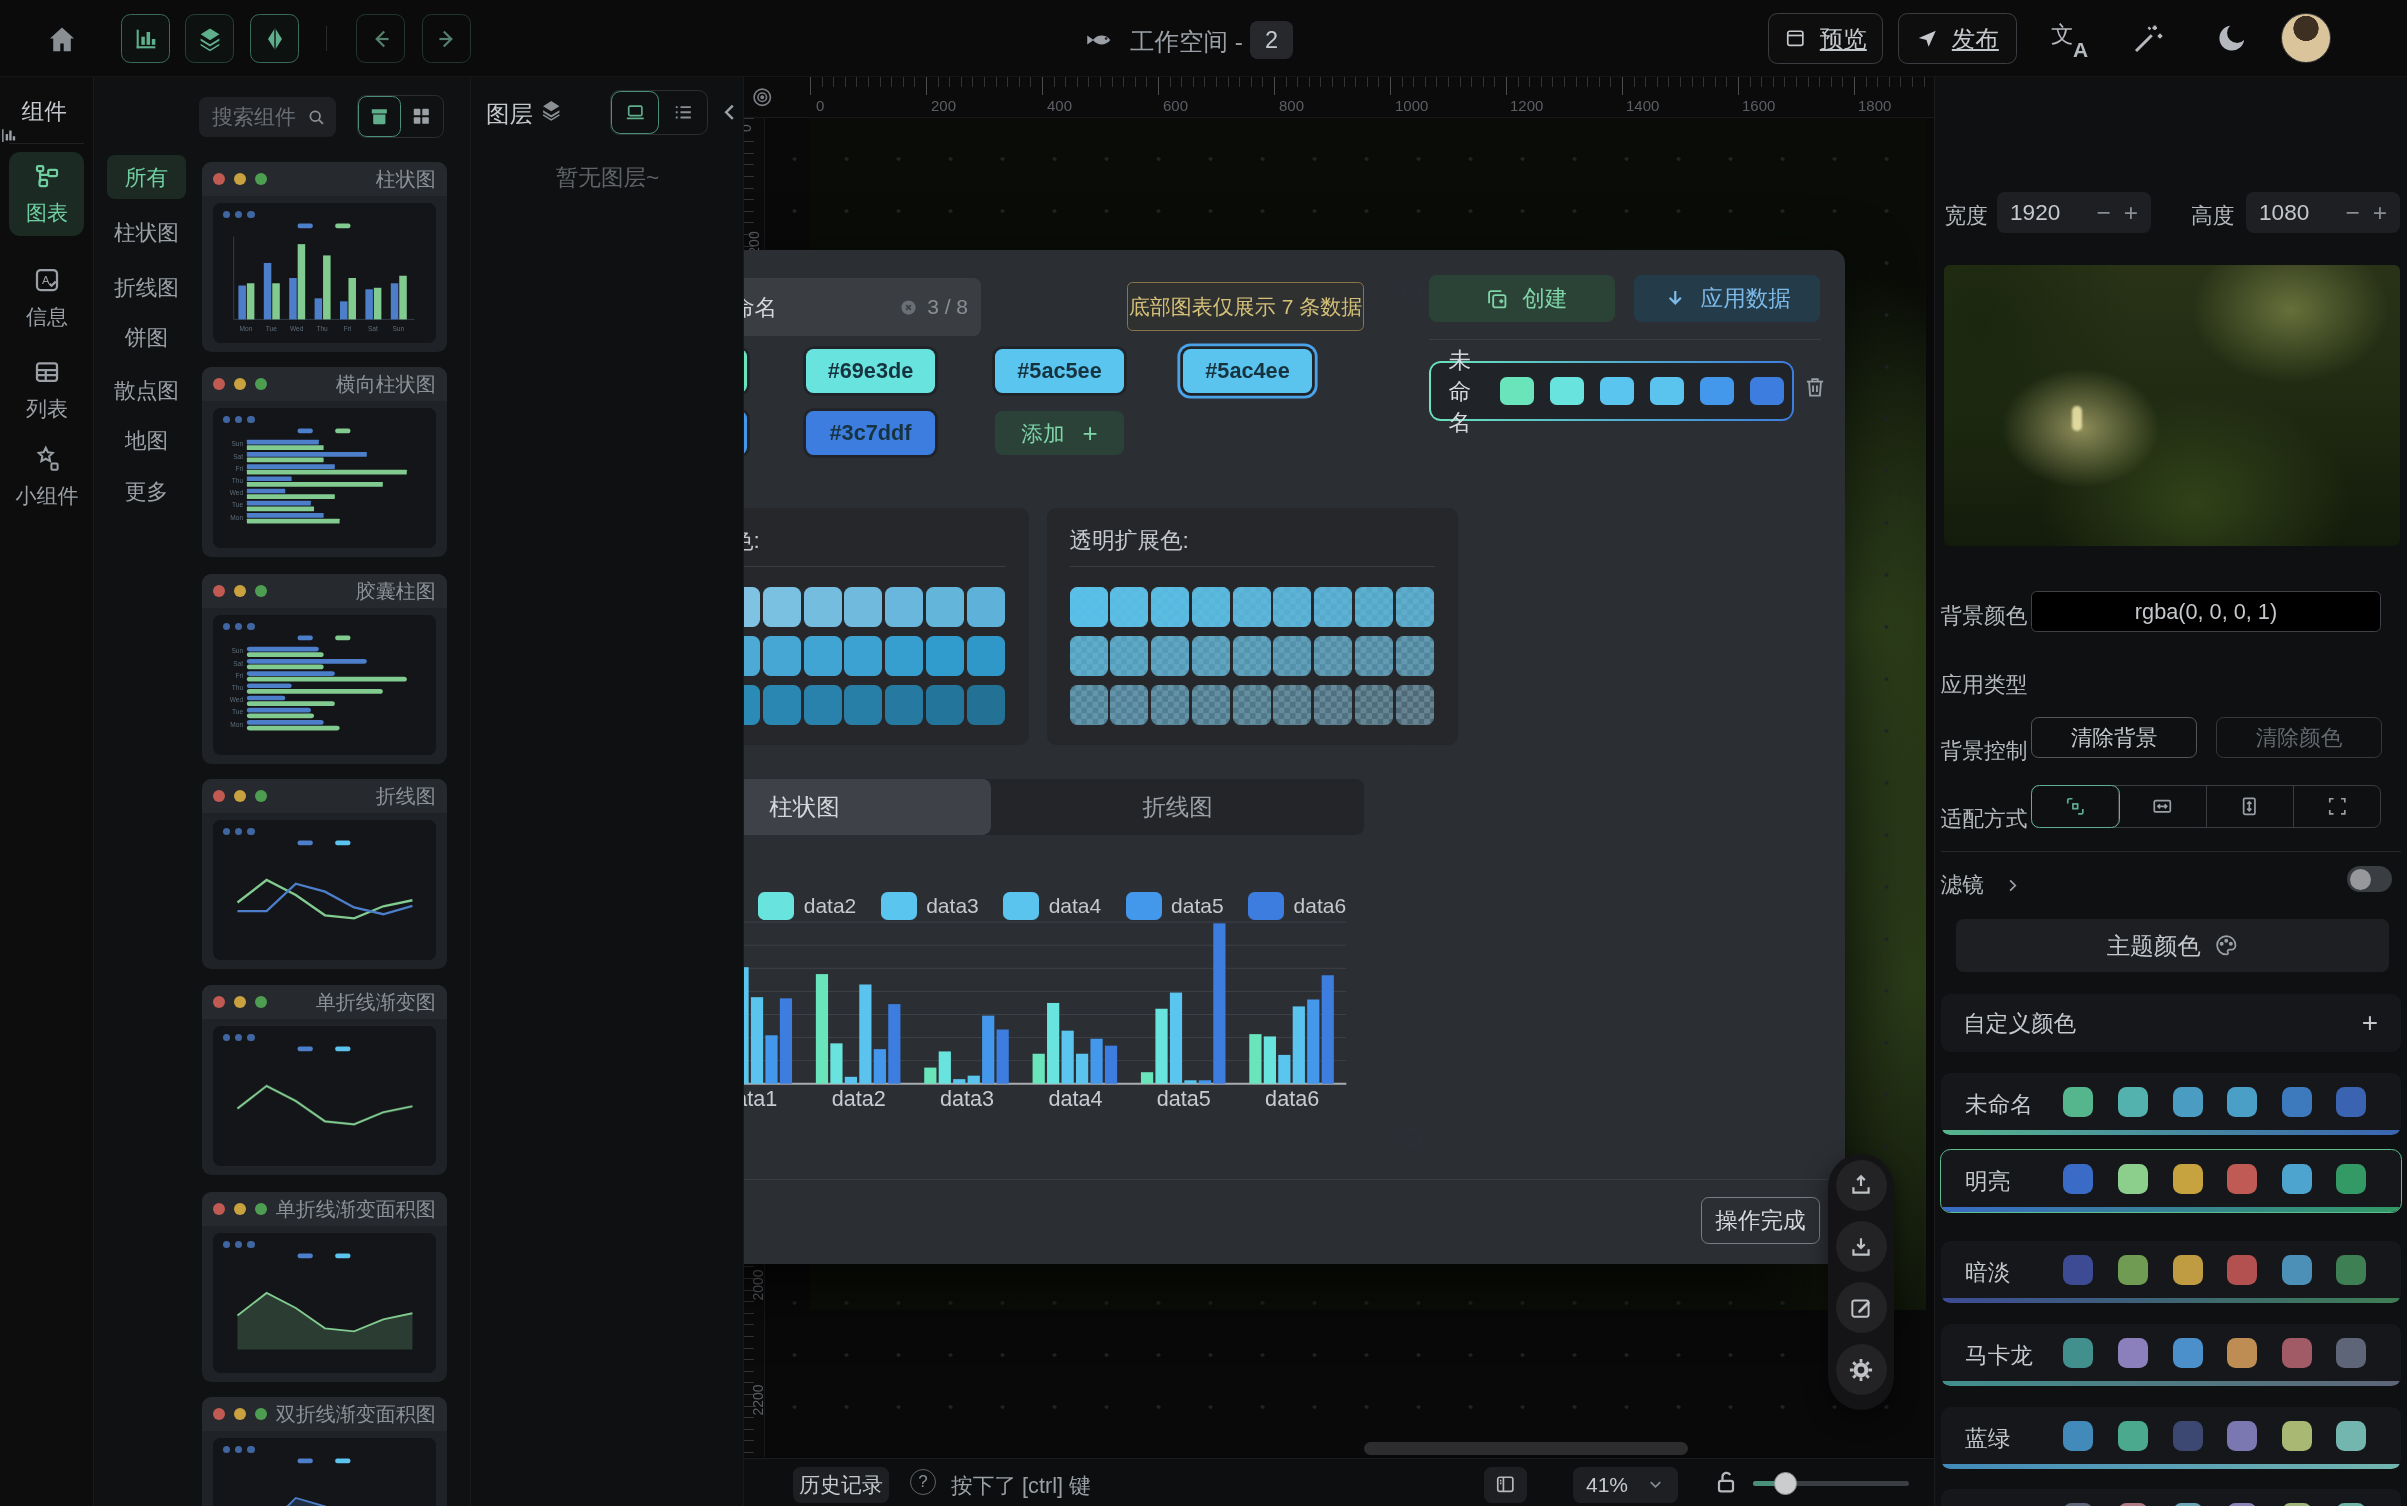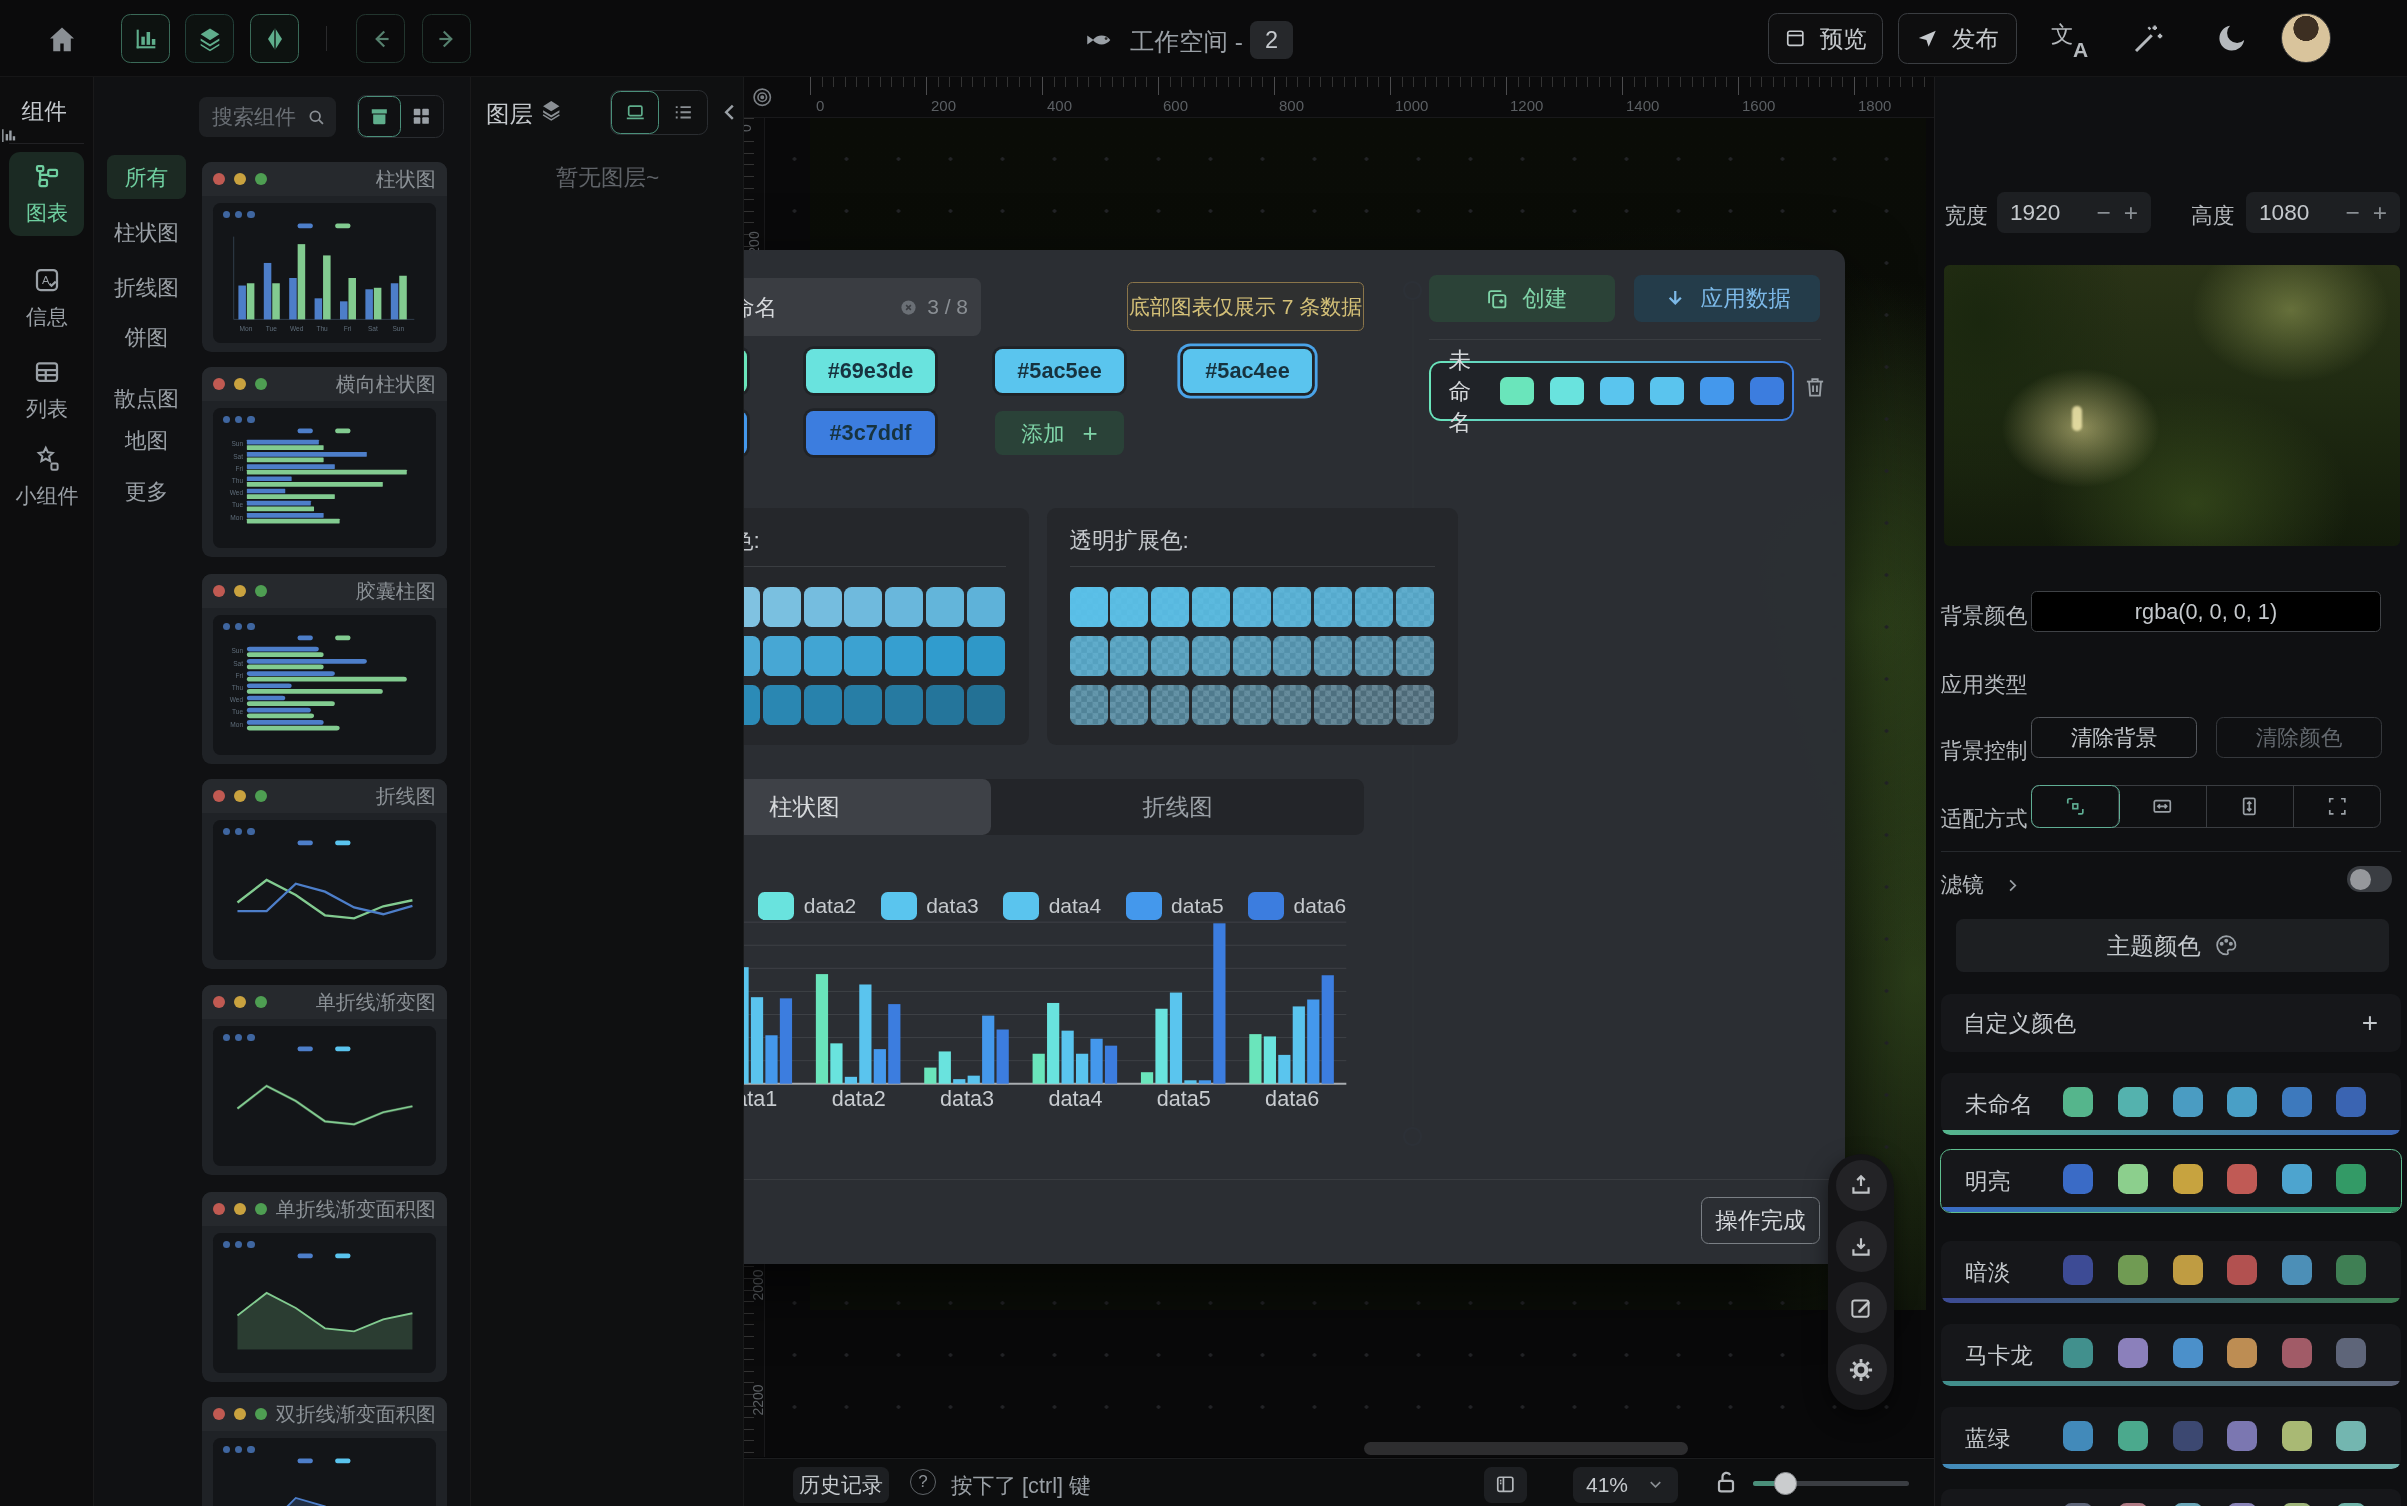--- a/index.html
+++ b/index.html
@@ -11,21 +11,21 @@
 
   
   .topbar { position:absolute; left:0; top:0; width:2408px; height:77px; background:#0b0b0c; border-bottom:0.9px solid #161617; z-index:40; }
   .tb-btn { position:absolute; width:49px; height:49px; top:14px; border:0.9px solid #3a6a58; border-radius:9.4px;
             display:flex; align-items:center; justify-content:center; background:#0d1210; }
   .tb-btn.dim { border-color:#23413a; }
   .tb-btn.nav { border-color:#22352e; background:transparent; }
   .tb-badge { position:absolute; left:1250px; top:21px; min-width:43px; height:38px; background:#26282b; border-radius:7.5px;
               display:flex; align-items:center; justify-content:center; font-size:23.5px; color:#c5c9cd; padding:0 9.4px;}
   .tb-right-btn { position:absolute; top:13px; height:51px; border:0.9px solid #3a3d41; border-radius:9.4px; display:flex;
-                  align-items:center; justify-content:center; gap:13px; font-size:23.5px; color:#c5c9cd; background:#0e0e0f; }
+                  align-items:center; justify-content:center; gap:13px; font-size:23.5px; color:#c5c9cd; background:#0e0e0f;text-decoration:underline; }
   .avatar { position:absolute; left:2281px; top:13px; width:50px; height:50px; border-radius:50%;
             background: radial-gradient(circle at 50% 30%, #3d2f22 0 30%, transparent 31%),
                         radial-gradient(circle at 50% 60%, #d9c49c 0 70%, #b49a70 100%); border:0.9px solid #3a3a3a;}
 
   
   .rail { position:absolute; left:0; top:77px; width:94px; height:1429px; background:#0d0d0e; border-right:0.9px solid #1a1a1b; z-index:30;}
   .rail-item { position:absolute; left:9.4px; width:75px; display:flex; flex-direction:column; align-items:center; gap:7.5px;
                color:#9aa0a6; font-size:21px; padding:9.4px 0; border-radius:11.3px; }
   .rail-item.active { background:#1b2a23; color:#6fcfa0; }
 
@@ -358,21 +358,21 @@
               <rect x="13" y="13" width="7" height="7" rx="1"></rect>
             </svg>
           </span>
         </div>
     </div>
     <div>
         <div class="cat-item active" style="top: 78px;">所有</div>
         <div class="cat-item" style="top: 141px;">柱状图</div>
         <div class="cat-item" style="top: 196px;">折线图</div>
         <div class="cat-item" style="top: 246px;">饼图</div>
-        <div class="cat-item" style="top: 299px; margin-top: 8px;">散点图</div>
+        <div class="cat-item" style="top: 299px;">散点图</div>
         <div class="cat-item" style="top: 349px;">地图</div>
         <div class="cat-item" style="top: 400px;">更多</div>
       </div>
     <div>
         <div class="mini-card" style="top: 85px;">
           <div class="hd">
             <span class="dot13" style="background: rgb(192, 90, 82);"></span>
             <span class="dot13" style="background: rgb(201, 162, 63);"></span>
             <span class="dot13" style="background: rgb(78, 158, 82);"></span>
             <div class="ttl">柱状图</div>

